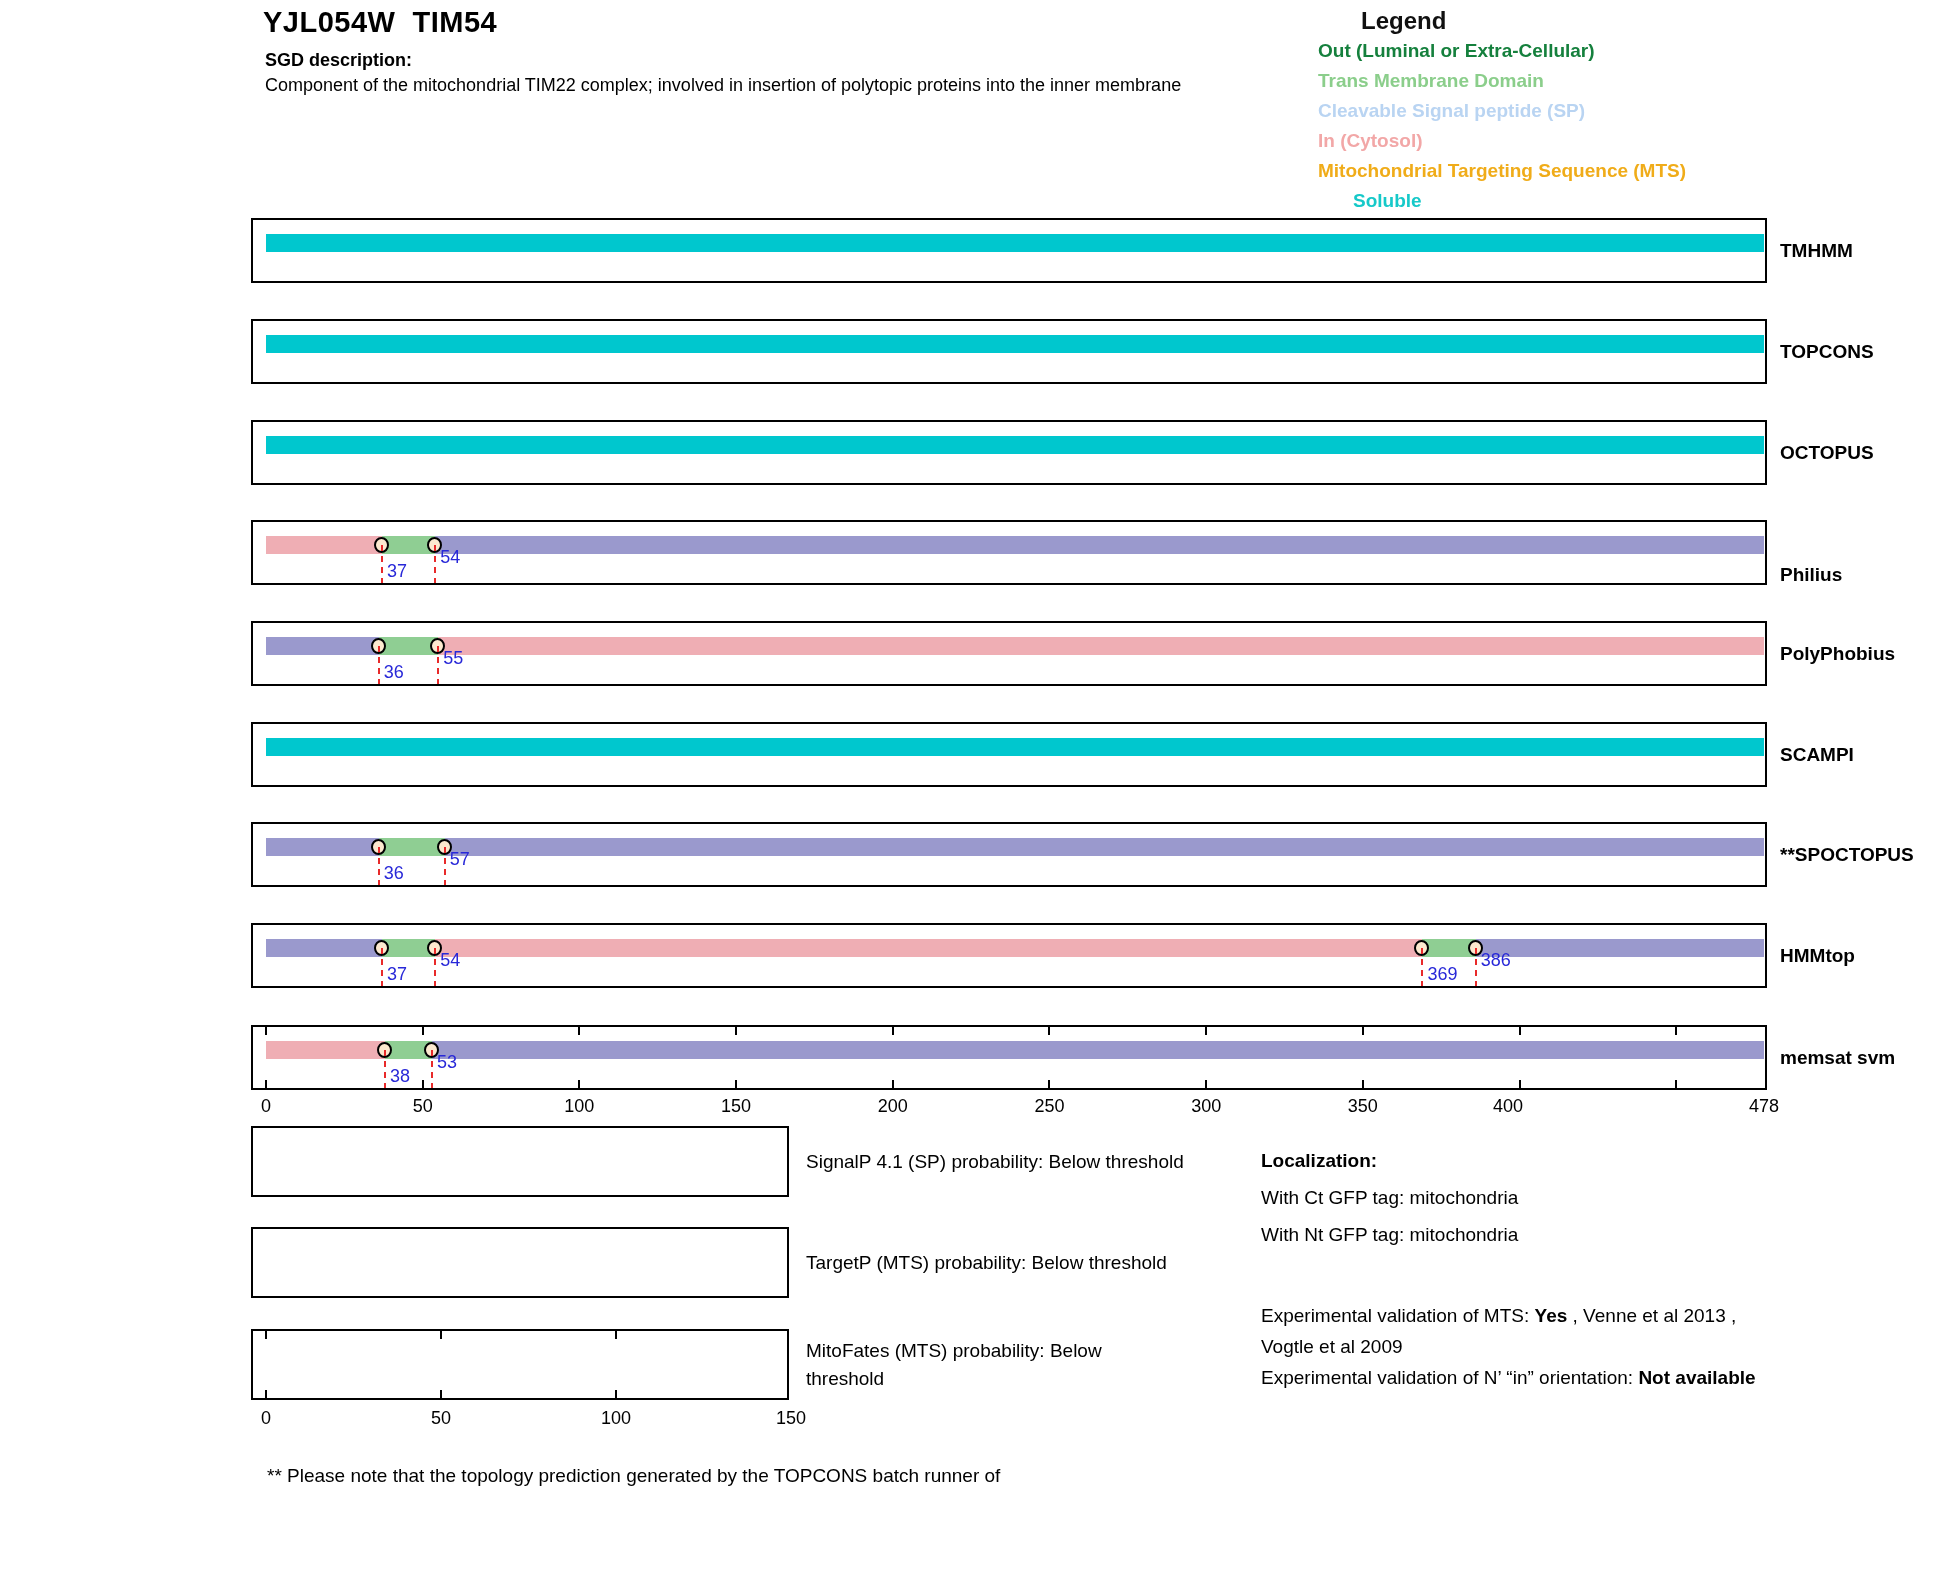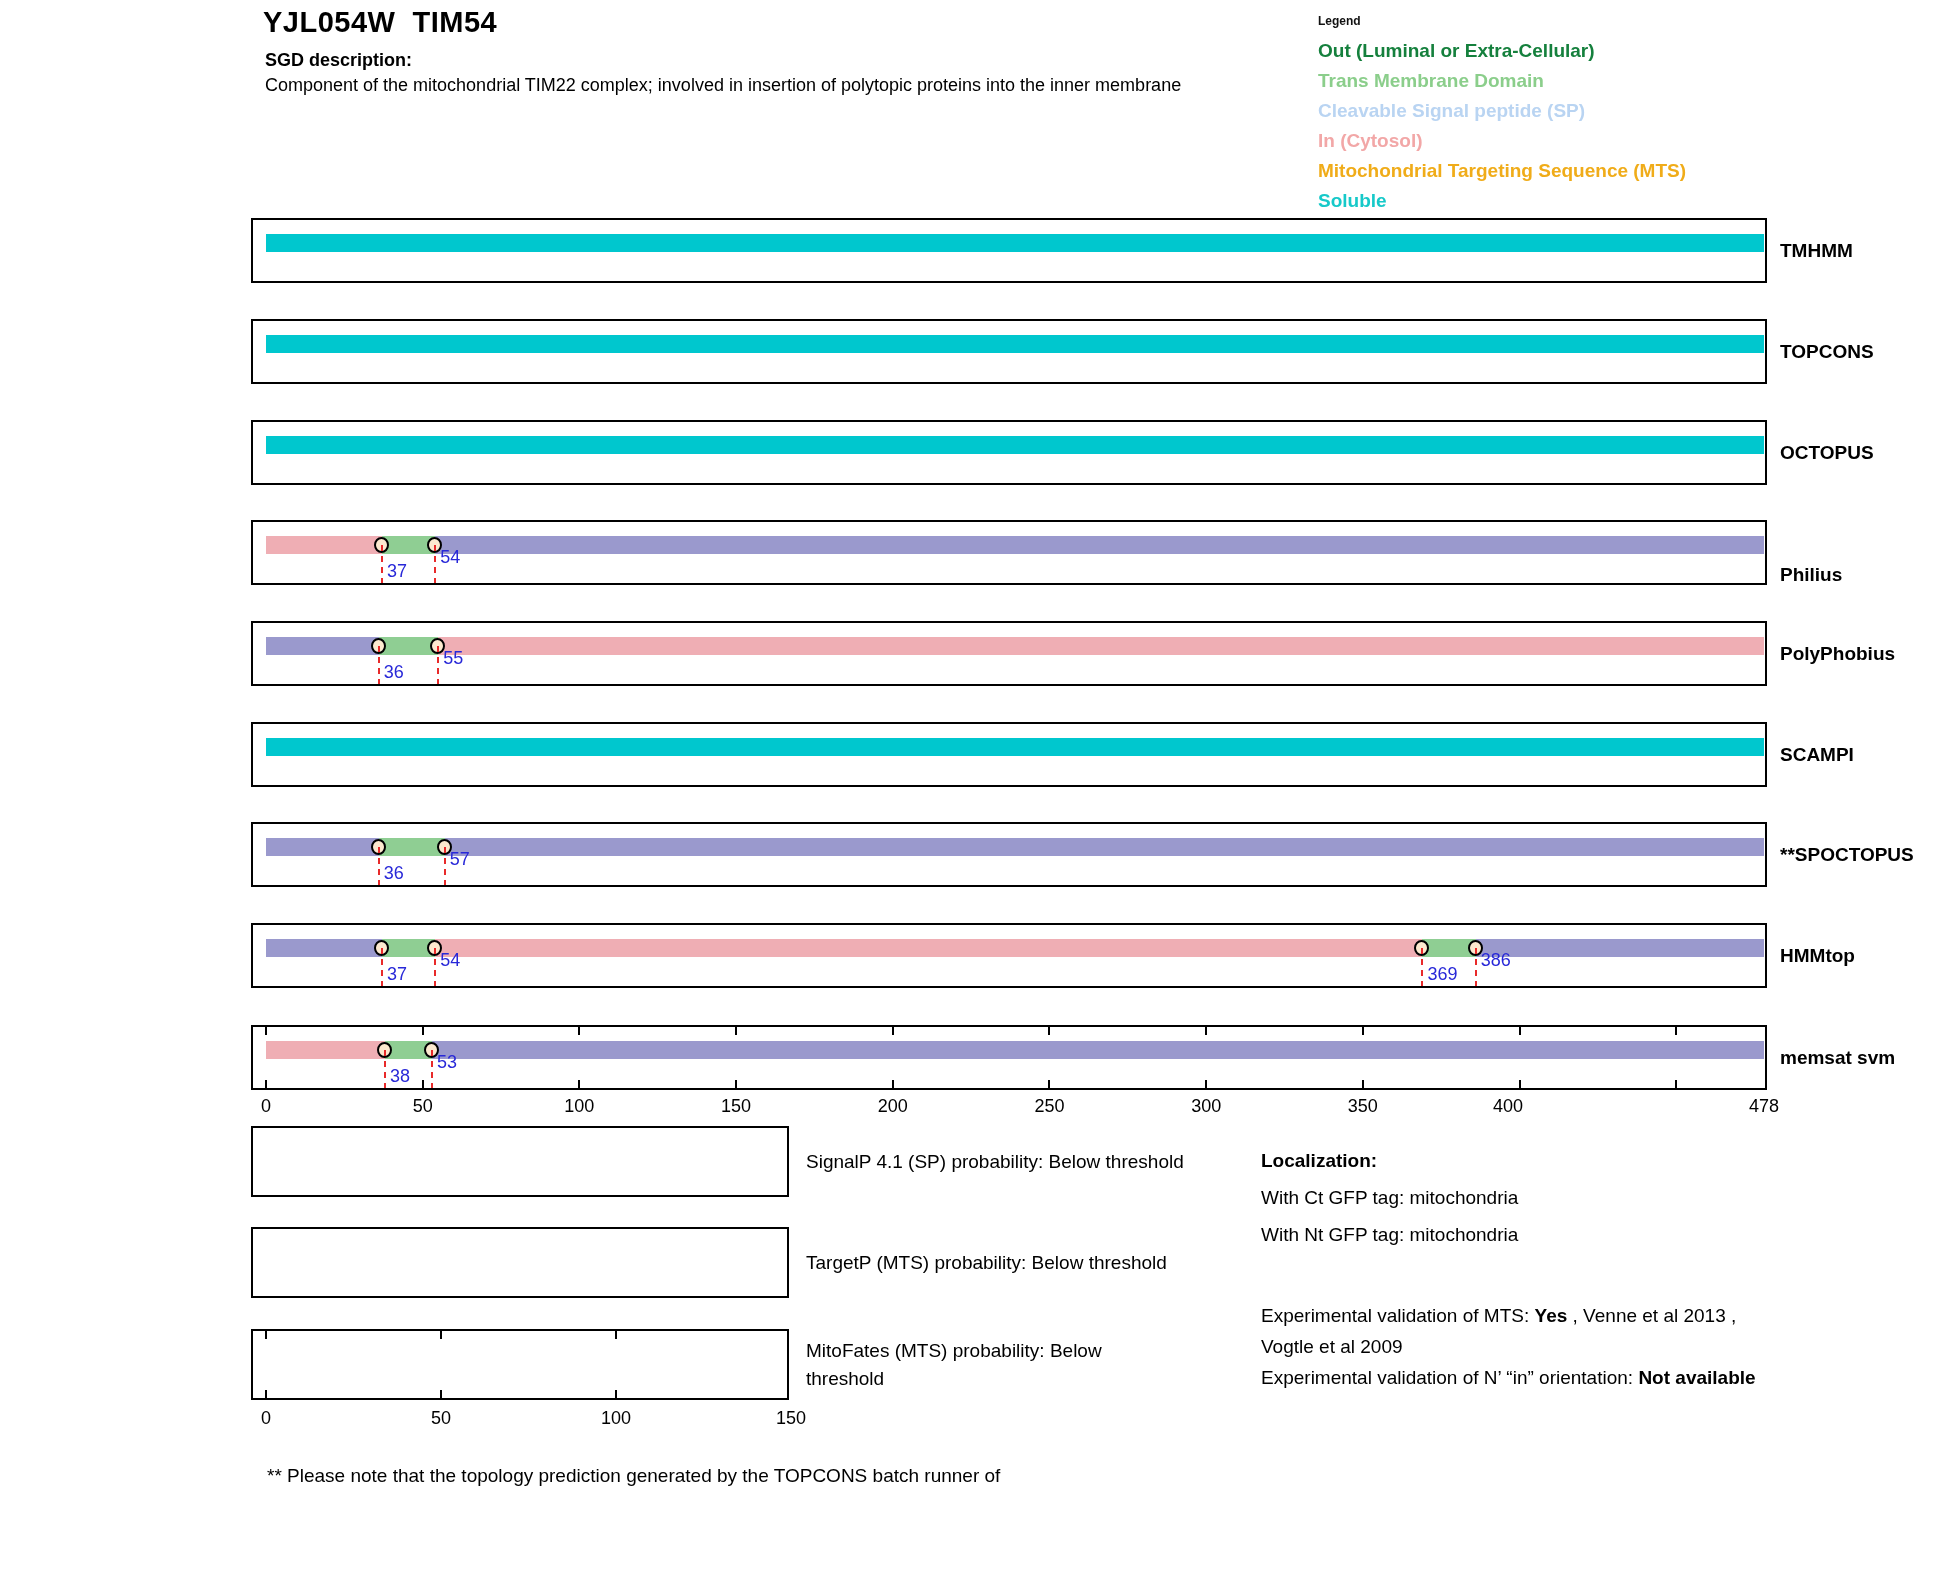--- a/index.html
+++ b/index.html
@@ -3,21 +3,21 @@
 <meta charset="utf-8">
 <style>
   html,body{margin:0;padding:0;background:#ffffff;}
   .canvas{position:relative;width:1950px;height:1573px;background:#ffffff;
           font-family:"Liberation Sans",sans-serif;color:#000;overflow:hidden;}
   .abs{position:absolute;}
   .page-title{left:263px;top:6px;font-size:29px;font-weight:bold;white-space:pre;letter-spacing:.5px;}
   .sgd-heading{left:265px;top:50px;font-size:18px;font-weight:bold;}
   .sgd-desc{left:265px;top:70px;width:955px;font-size:18px;line-height:30px;}
   .legend-box{left:1318px;top:6px;width:560px;}
-  .legend-title{font-size:12px;font-weight:bold;line-height:30px;color:#111;}
+  .legend-title{font-size:24px;font-weight:bold;line-height:30px;color:#111;margin-left:43px;}
   .legend-item{font-size:19px;font-weight:bold;line-height:30px;}
   .track-box{position:absolute;width:1516px;height:65px;border:2px solid #000;background:#fff;box-sizing:border-box;}
   .seg{position:absolute;top:14px;height:18px;}
   .edge-tick{position:absolute;width:2px;height:8px;background:#000;}
   .edge-tick.top{top:0;}
   .edge-tick.bot{bottom:0;}
   .marker-circle{position:absolute;width:11px;height:12px;border:2.5px solid #000;border-radius:50%;
                  background:#fce9cf;z-index:3;}
   .marker-dash{position:absolute;width:2px;z-index:4;
                background:repeating-linear-gradient(to bottom,#e82a2a 0 6px,transparent 6px 11px);}
@@ -44,21 +44,21 @@
   <div class="abs sgd-desc">Component of the mitochondrial TIM22 complex; involved in insertion of polytopic proteins into the inner membrane</div>
 
   <div class="abs legend-box">
     <div class="legend-title">Legend</div>
     <div id="legend-items">
         <div class="legend-item" style="color: #15803d;">Out (Luminal or Extra-Cellular)</div>
         <div class="legend-item" style="color: rgb(139, 206, 139);">Trans Membrane Domain</div>
         <div class="legend-item" style="color: rgb(185, 212, 242);">Cleavable Signal peptide (SP)</div>
         <div class="legend-item" style="color: rgb(242, 167, 167);">In (Cytosol)</div>
         <div class="legend-item" style="color: rgb(240, 172, 25);">Mitochondrial Targeting Sequence (MTS)</div>
-        <div class="legend-item" style="color: rgb(22, 201, 201);">Soluble</div>
+        <div class="legend-item" style="color: rgb(22, 201, 201); margin-left: 35px;">Soluble</div>
       </div>
   </div>
 
   <div id="tracks-layer">
       <div class="track-box" style="left: 251px; top: 218px; width: 1516px; height: 65px;">
         <div class="seg" style="left: 13px; width: 1498px; background: rgb(0, 199, 206);"></div>
       </div>
       <div class="track-label" style="top: 218px;">TMHMM</div>
       <div class="track-box" style="left: 251px; top: 319px; width: 1516px; height: 65px;">
         <div class="seg" style="left: 13px; width: 1498px; background: rgb(0, 199, 206);"></div>

